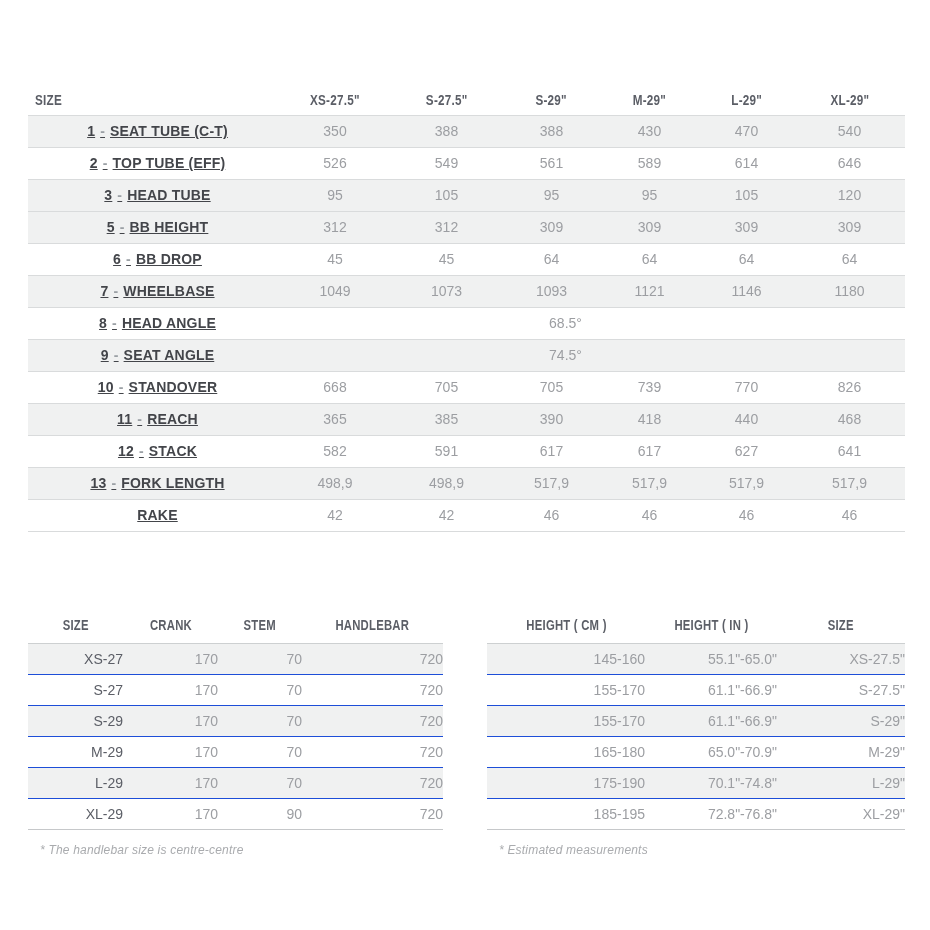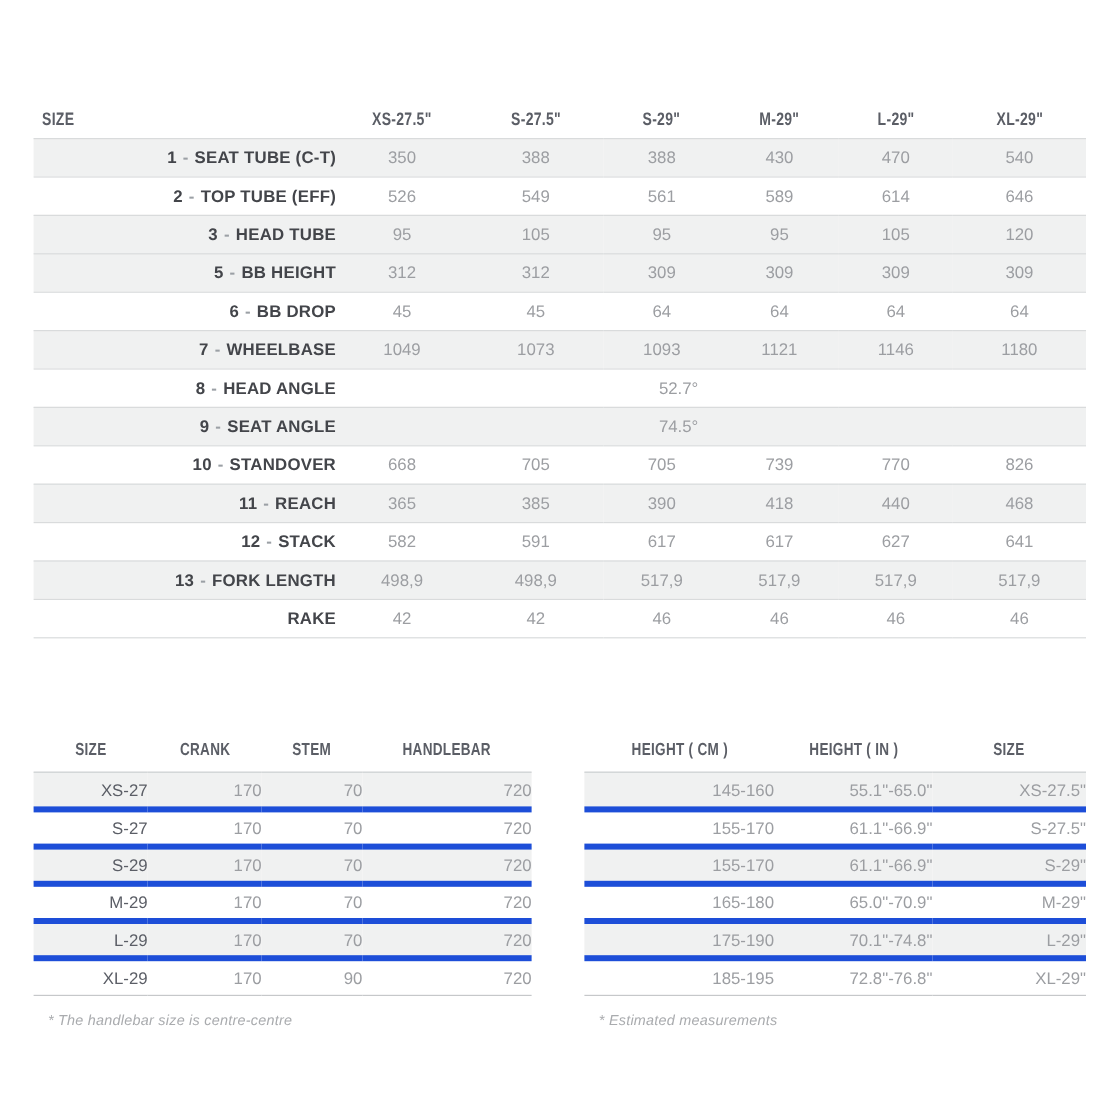--- a/index.html
+++ b/index.html
@@ -15,34 +15,34 @@
   .geo-table{width:877px;border-bottom:1px solid #d9dbdc;}
   .geo-table thead tr{height:30px;}
   th{padding:0;font-weight:bold;color:#5b5e66;text-align:center;vertical-align:middle;}
   .cond{display:inline-block;transform:scaleX(0.78);transform-origin:center center;
         font-size:15px;letter-spacing:0.3px;white-space:nowrap;}
   th.left{text-align:left;padding-left:7px;}
   th.left .cond{transform-origin:left center;}
   .geo-table tbody tr{height:32px;border-top:1px solid #d9dbdc;}
   tr.stripe{background:#f0f1f1;}
   td{padding:0;font-size:14px;vertical-align:middle;}
-  td.label-cell{text-align:right;padding-left:7px;color:#43454a;font-weight:bold;letter-spacing:0.2px;}
+  td.label-cell{text-align:center;padding-left:7px;color:#43454a;font-weight:bold;letter-spacing:0.2px;text-decoration:underline;}
   .row-dash{color:#9ba0a5;margin:0 5px;font-weight:bold;}
   td.value{text-align:center;color:#9c9ea2;}
   td.merged{text-align:center;color:#9c9ea2;}
   .merged-val{position:relative;left:-27px;}
 
   
   .bottom-left{position:absolute;left:28px;top:608px;width:415px;}
   .bottom-right{position:absolute;left:487px;top:608px;width:418px;}
   .sub-table{width:100%;border-bottom:1px solid #c6c8ca;}
   .sub-table thead tr{height:35px;}
   .sub-table thead{border-bottom:1px solid #cdd0d1;}
   .sub-table .cond{font-size:14.5px;}
-  .sub-table tbody tr{height:31px;border-top:5px solid #1d4ed8;}
+  .sub-table tbody tr{height:31px;border-top:1px solid #1d4ed8;}
   .sub-table tbody tr:first-child{border-top:none;}
   .sub-table td{text-align:right;color:#9c9ea2;font-size:14px;}
   .sub-table td.dark{color:#5b5e66;}
 
   .footnote{margin-top:13px;padding-left:12px;font-style:italic;
             color:#a9abae;font-size:12px;letter-spacing:0.2px;}
 </style>
 </head>
 <body>
 
@@ -118,21 +118,21 @@
           <td class="label-cell"><span class="row-num">7</span><span class="row-dash">-</span><span class="row-text">WHEELBASE</span></td>
           <td class="value">1049</td>
           <td class="value">1073</td>
           <td class="value">1093</td>
           <td class="value">1121</td>
           <td class="value">1146</td>
           <td class="value">1180</td>
         </tr>
         <tr>
           <td class="label-cell"><span class="row-num">8</span><span class="row-dash">-</span><span class="row-text">HEAD ANGLE</span></td>
-          <td class="merged" colspan="6"><span class="merged-val">52.7°</span></td>
+          <td class="merged" colspan="6"><span class="merged-val">68.5°</span></td>
         </tr>
         <tr class="stripe">
           <td class="label-cell"><span class="row-num">9</span><span class="row-dash">-</span><span class="row-text">SEAT ANGLE</span></td>
           <td class="merged" colspan="6"><span class="merged-val">74.5°</span></td>
         </tr>
         <tr>
           <td class="label-cell"><span class="row-num">10</span><span class="row-dash">-</span><span class="row-text">STANDOVER</span></td>
           <td class="value">668</td>
           <td class="value">705</td>
           <td class="value">705</td>

